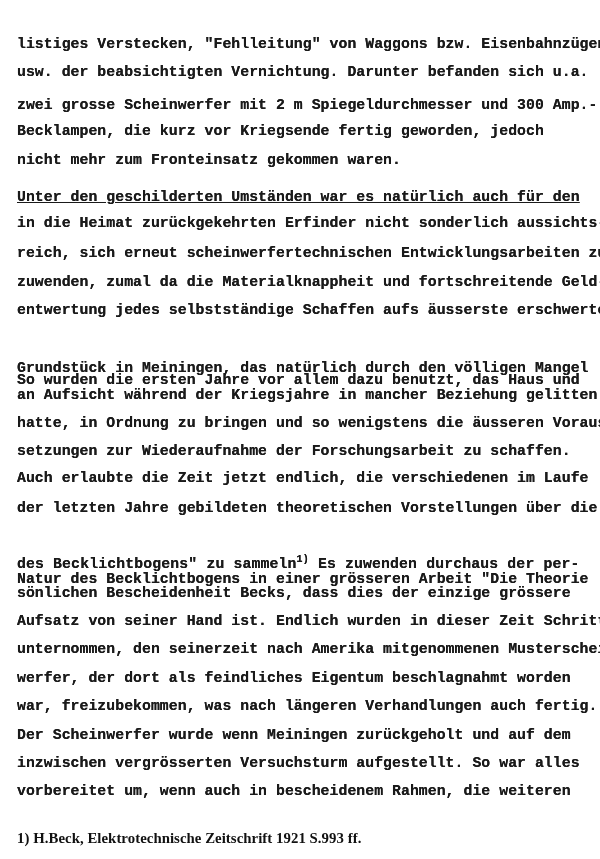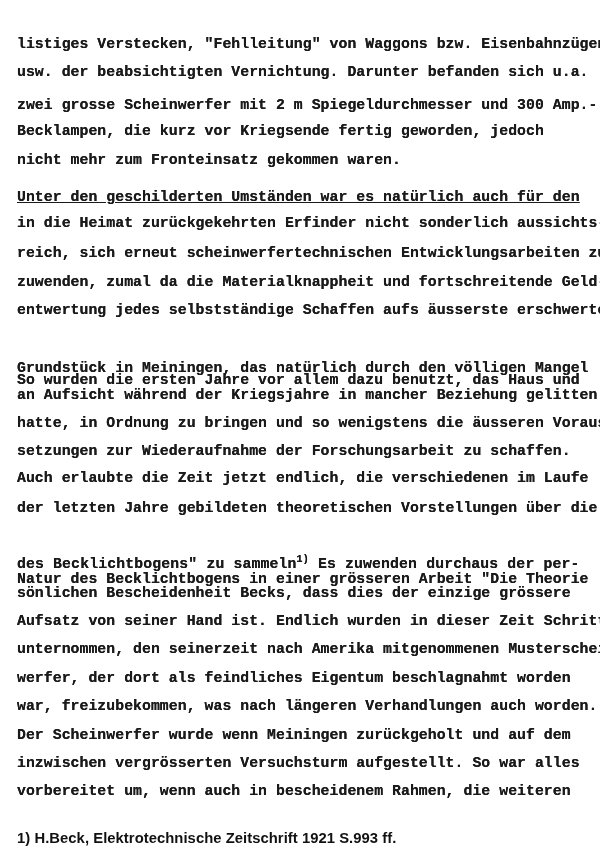--- a/index.html
+++ b/index.html
@@ -35,21 +35,21 @@
   .sup {
     font-size: 10px;
     position: relative;
     top: -6px;
   }
   .footnote {
     position: absolute;
     left: 17px;
     top: 829px;
     white-space: pre;
-    font-family: Liberation Sans, sans-serif;
+    font-family: Liberation Serif, serif;
     font-size: 14.8px;
     font-weight: bold;
     color: #111;
     line-height: 18px;
   }
 </style>
 </head>
 <body>
 
 <div class="page">
@@ -70,19 +70,19 @@
       <div class="line" style="top: 414px; letter-spacing: 0.05px;">hatte, in Ordnung zu bringen und so wenigstens die äusseren Voraus-</div>
       <div class="line" style="top: 442px; letter-spacing: 0.05px;">setzungen zur Wiederaufnahme der Forschungsarbeit zu schaffen.</div>
       <div class="line" style="top: 469px; letter-spacing: 0.05px;">Auch erlaubte die Zeit jetzt endlich, die verschiedenen im Laufe</div>
       <div class="line" style="top: 499px; letter-spacing: 0.05px; text-align: center;">der letzten Jahre gebildeten theoretischen Vorstellungen über die</div>
       <div class="line" style="top: 546px; letter-spacing: 0.05px; margin-top: 24px;">Natur des Becklichtbogens in einer grösseren Arbeit "Die Theorie</div>
       <div class="line" style="top: 555px; letter-spacing: 0.14px;"><span>des Becklichtbogens" zu sammeln</span><span class="sup">1)</span><span> Es zuwenden durchaus der per-</span></div>
       <div class="line" style="top: 584px; letter-spacing: 0.05px;">sönlichen Bescheidenheit Becks, dass dies der einzige grössere</div>
       <div class="line" style="top: 612px; letter-spacing: 0.05px;">Aufsatz von seiner Hand ist. Endlich wurden in dieser Zeit Schritte</div>
       <div class="line" style="top: 640px; letter-spacing: 0.05px;">unternommen, den seinerzeit nach Amerika mitgenommenen Musterschein-</div>
       <div class="line" style="top: 669px; letter-spacing: 0.05px;">werfer, der dort als feindliches Eigentum beschlagnahmt worden</div>
-      <div class="line" style="top: 697px; letter-spacing: 0.05px;">war, freizubekommen, was nach längeren Verhandlungen auch worden.</div>
+      <div class="line" style="top: 697px; letter-spacing: 0.05px;">war, freizubekommen, was nach längeren Verhandlungen auch fertig.</div>
       <div class="line" style="top: 726px; letter-spacing: 0.05px;">Der Scheinwerfer wurde wenn Meiningen zurückgeholt und auf dem</div>
       <div class="line" style="top: 754px; letter-spacing: 0.05px;">inzwischen vergrösserten Versuchsturm aufgestellt. So war alles</div>
       <div class="line" style="top: 782px; letter-spacing: 0.05px;">vorbereitet um, wenn auch in bescheidenem Rahmen, die weiteren</div>
     </div>
   <div class="footnote" style="letter-spacing: 0.05px;">1) H.Beck, Elektrotechnische Zeitschrift 1921 S.993 ff.</div>
 </div>
 
 </body></html>

